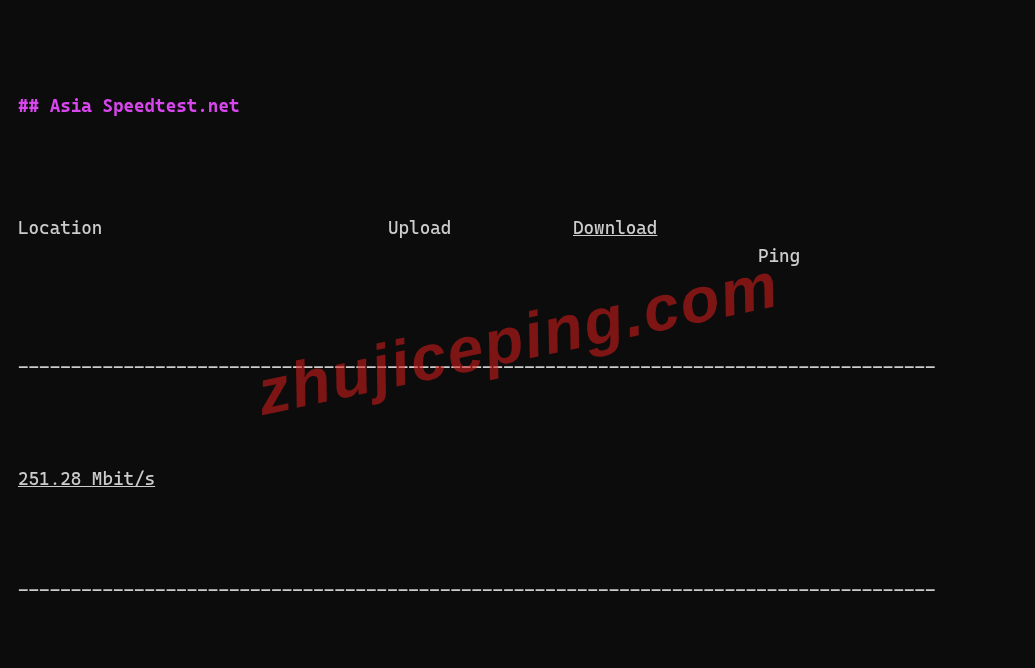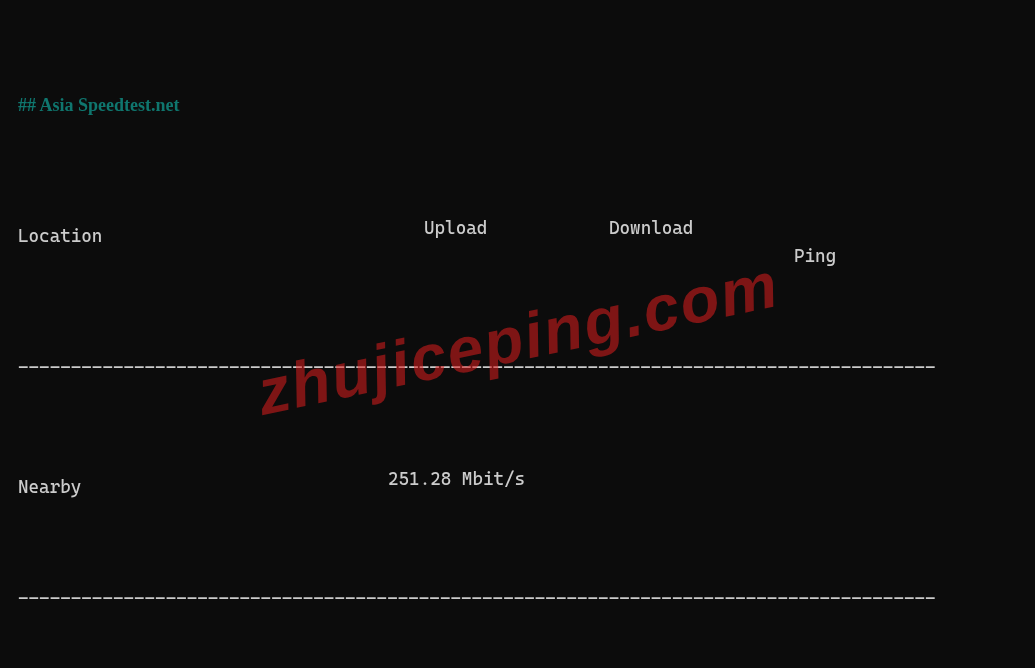--- a/index.html
+++ b/index.html
@@ -13,30 +13,29 @@
     width: 1035px;
     height: 668px;
     overflow: hidden;
     position: relative;
   }
   .terminal {
     padding: 8px 18px 0 18px;
     white-space: pre;
   }
   .title {
-    color: #0f766e;
+    color: #d946ef;
     font-weight: bold;
-    font-family: Liberation Serif, serif;
   }
   .row {
     display: flex;
   }
-  .col-loc   { width: 370px; flex: 0 0 370px; margin-top: 8px; }
-  .col-up    { width: 185px; flex: 0 0 185px; margin-left: 36px; }
-  .col-dl    { width: 185px; flex: 0 0 185px; }
+  .col-loc   { width: 370px; flex: 0 0 370px; }
+  .col-up    { width: 185px; flex: 0 0 185px; }
+  .col-dl    { width: 185px; flex: 0 0 185px; text-decoration: underline; }
   .col-ping  { flex: 1 1 auto; margin-top: 28px; }
   .sep {
     letter-spacing: 0;
     color: #cccccc;
   }
   .watermark {
     position: absolute;
     left: 50%;
     top: 50%;
     transform: translate(-50%, -45%) rotate(-12deg);
@@ -60,21 +59,20 @@
   <div class="row" style="margin-top:0.6em;">
     <div class="col-loc">Location</div>
     <div class="col-up">Upload</div>
     <div class="col-dl">Download</div>
     <div class="col-ping">Ping</div>
   </div>
 
   <div class="sep">---------------------------------------------------------------------------------------</div>
 
   <div class="row">
-    <div class="col-loc">Nearby</div>
     <div class="col-dl">251.28 Mbit/s</div>
   </div>
 
   <div class="sep">---------------------------------------------------------------------------------------</div>
 
   <div id="rows-container"><div class="row"><div class="col-loc">India, New Delhi (Weebo)</div><div class="col-up">26.47 Mbit/s</div><div class="col-dl">70.69 Mbit/s</div><div class="col-ping">149.182 ms</div></div></div>
 
   
 </div>
 

